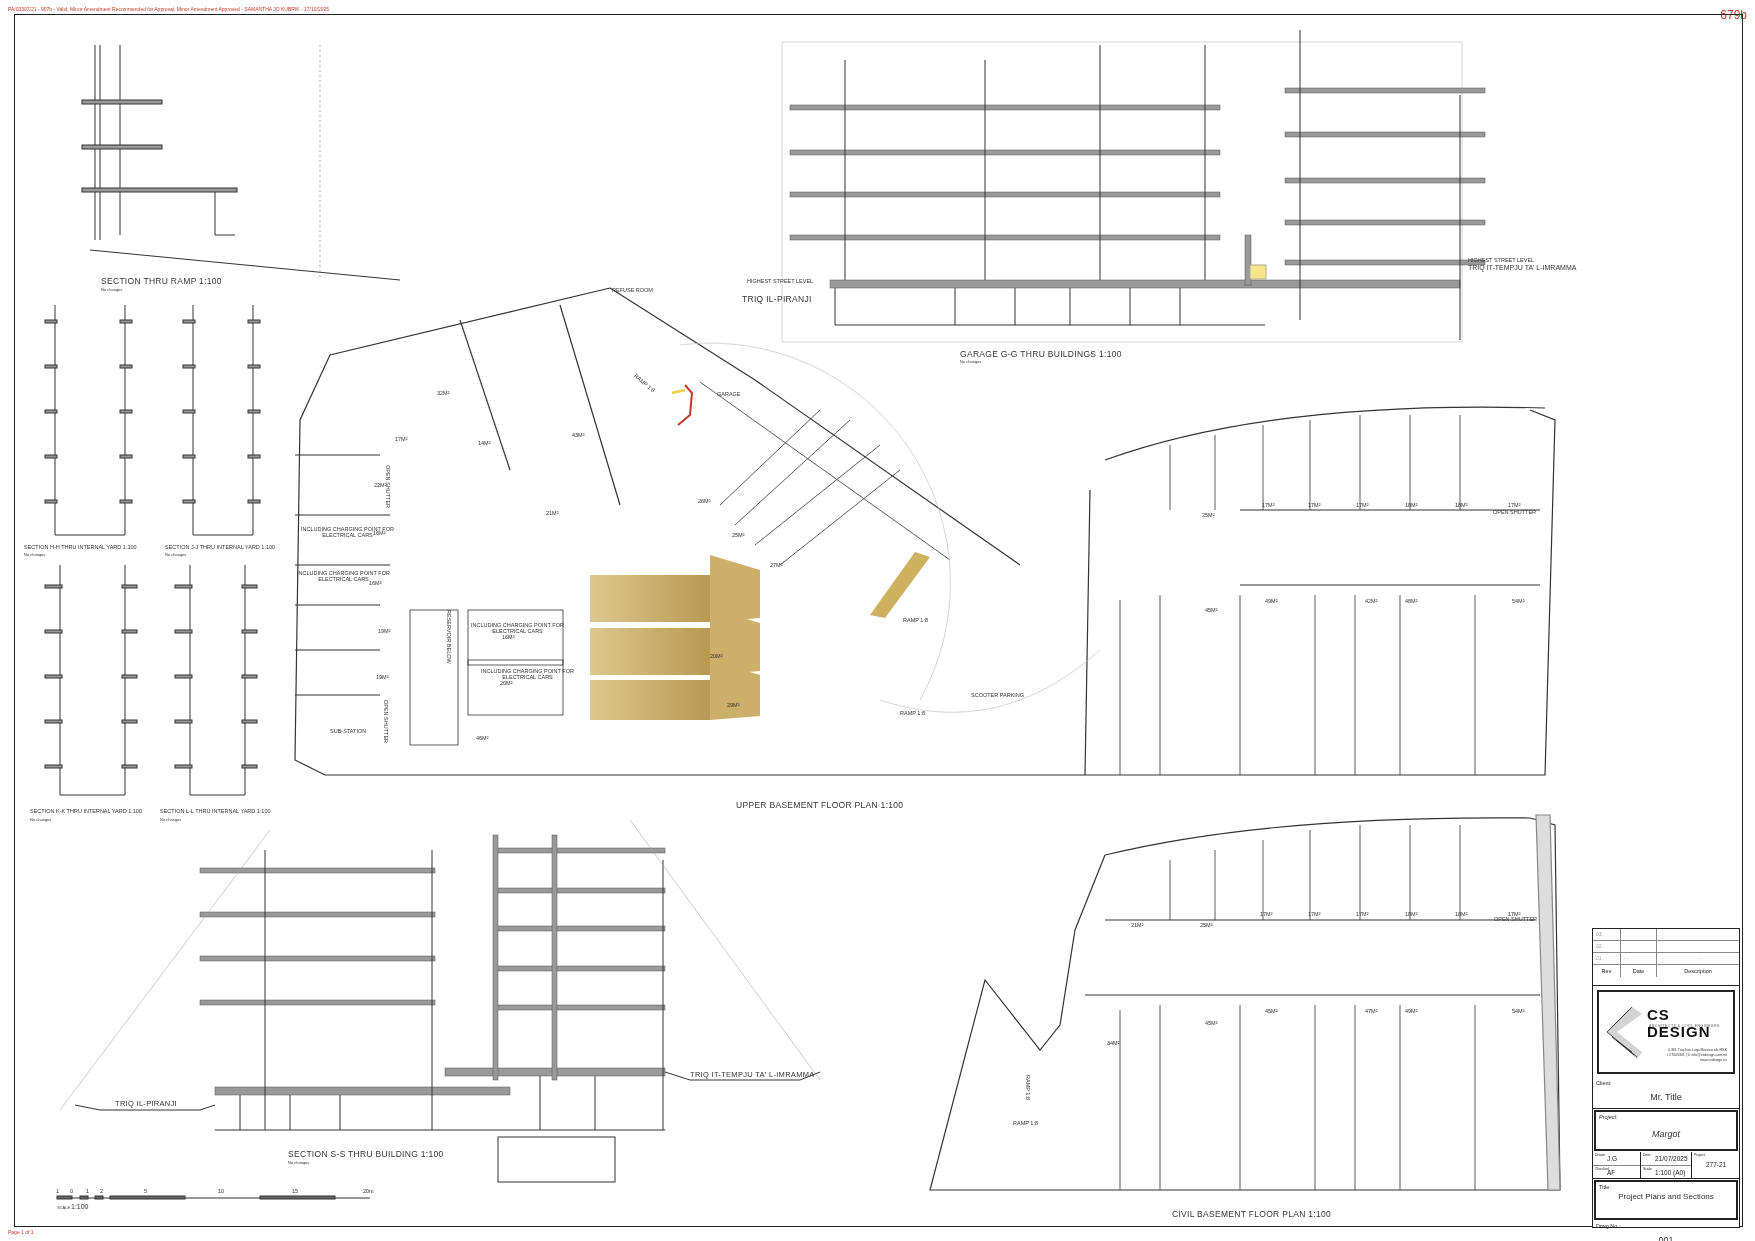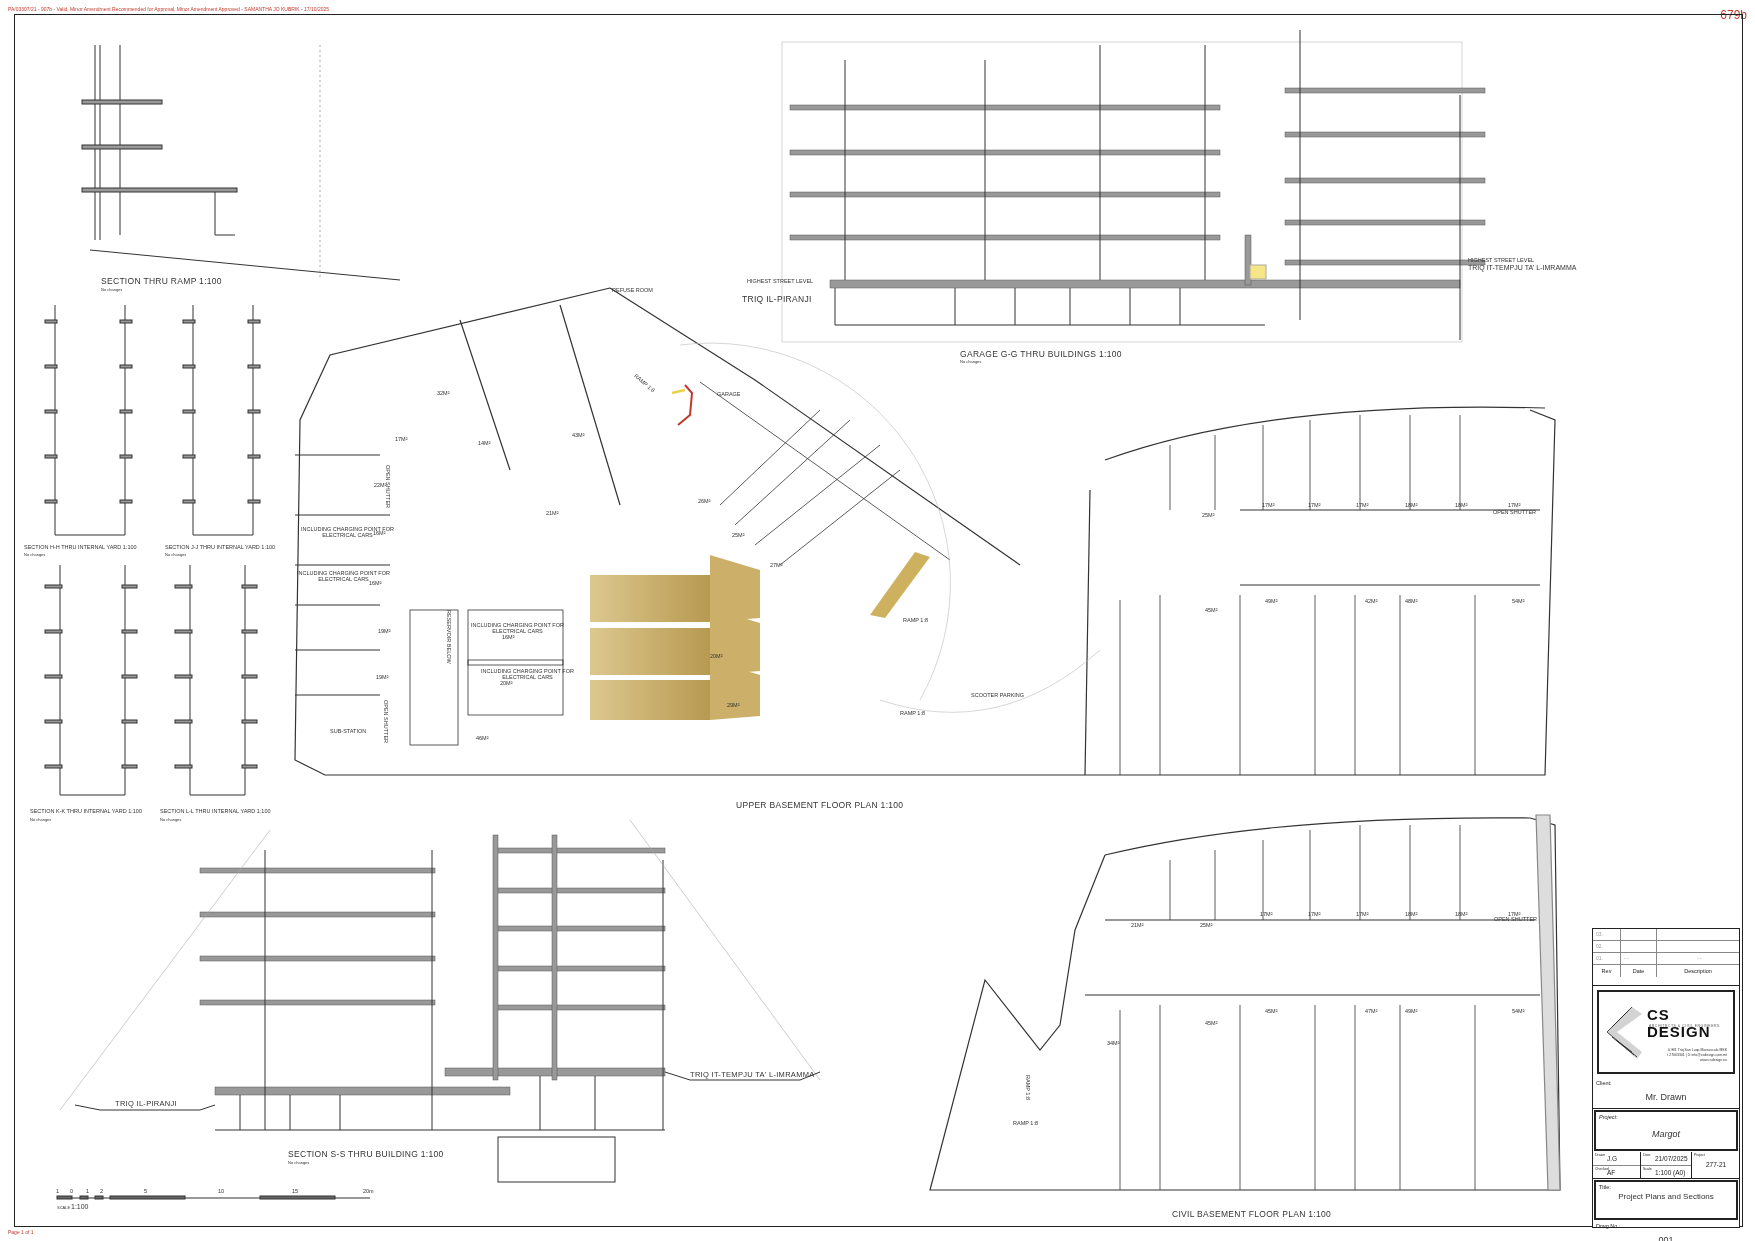--- a/index.html
+++ b/index.html
@@ -430,21 +430,21 @@
     <div class="logo-name">CS DESIGN</div>
     <div class="logo-sub">ARCHITECTS &amp; CIVIL ENGINEERS</div>
     <div class="logo-addr">
       <div>4, B/1 Triq San Luqa Marsascala MSK</div>
       <div>t 27003301 | 0: info@csdesign.com.mt</div>
       <div>www.csdesign.eu</div>
     </div>
   </div>
   <div class="tb-box" style="height:30px;">
     <span class="cap">Client:</span>
-    <span class="val" style="top:14px;">Mr. Drawn</span>
+    <span class="val" style="top:14px;">Mr. Title</span>
   </div>
   <div class="tb-box tb-thick" style="height:37px;font-style:italic;">
     <span class="cap">Project:</span>
     <span class="val" style="top:17px;">Margot</span>
   </div>
   <div class="tb-meta">
     <div class="col" style="width:47px;">
       <div class="cell">
           <span class="k">Drawn</span>
           <span class="v">J.G</span>

